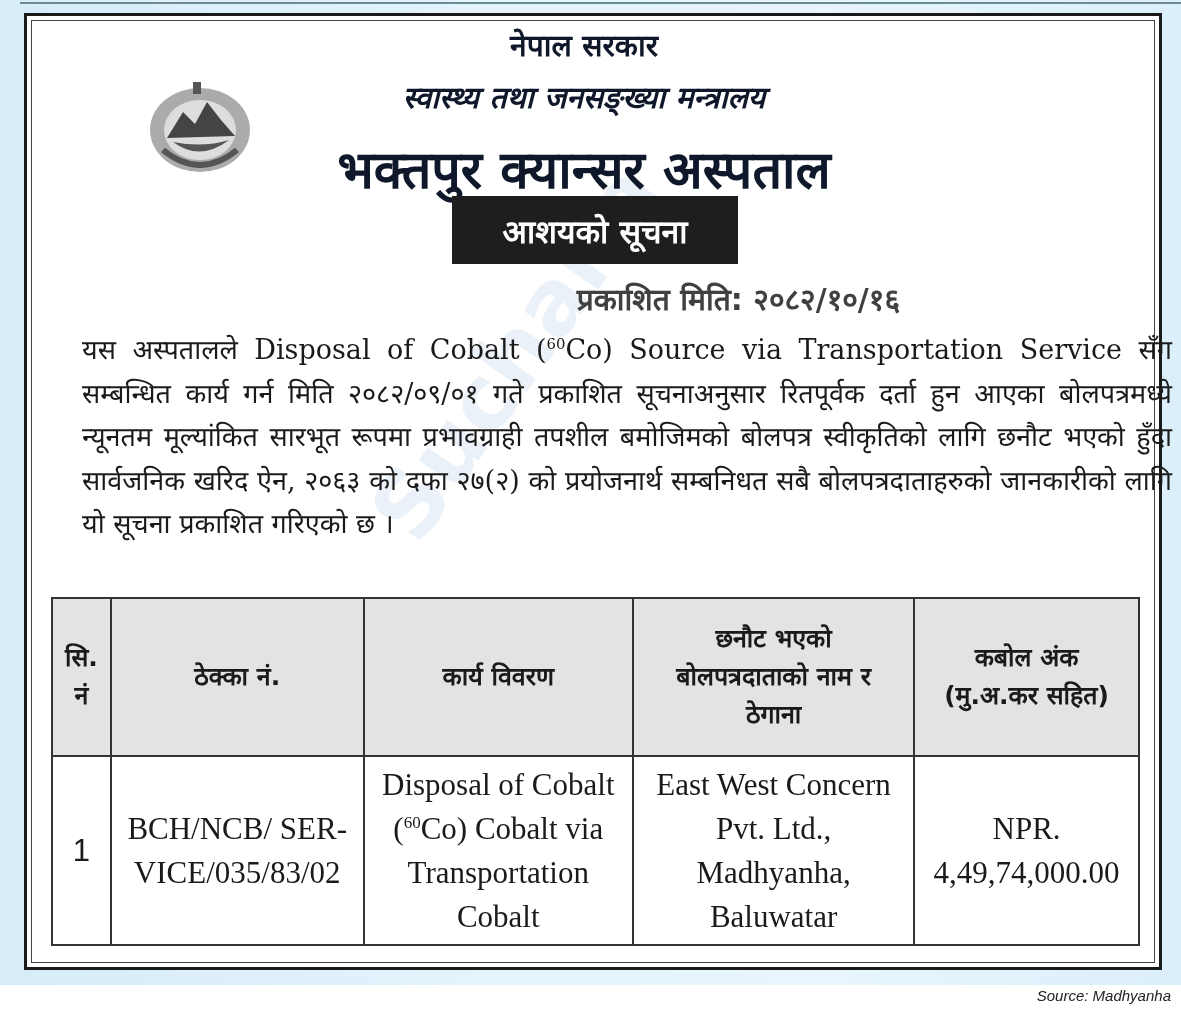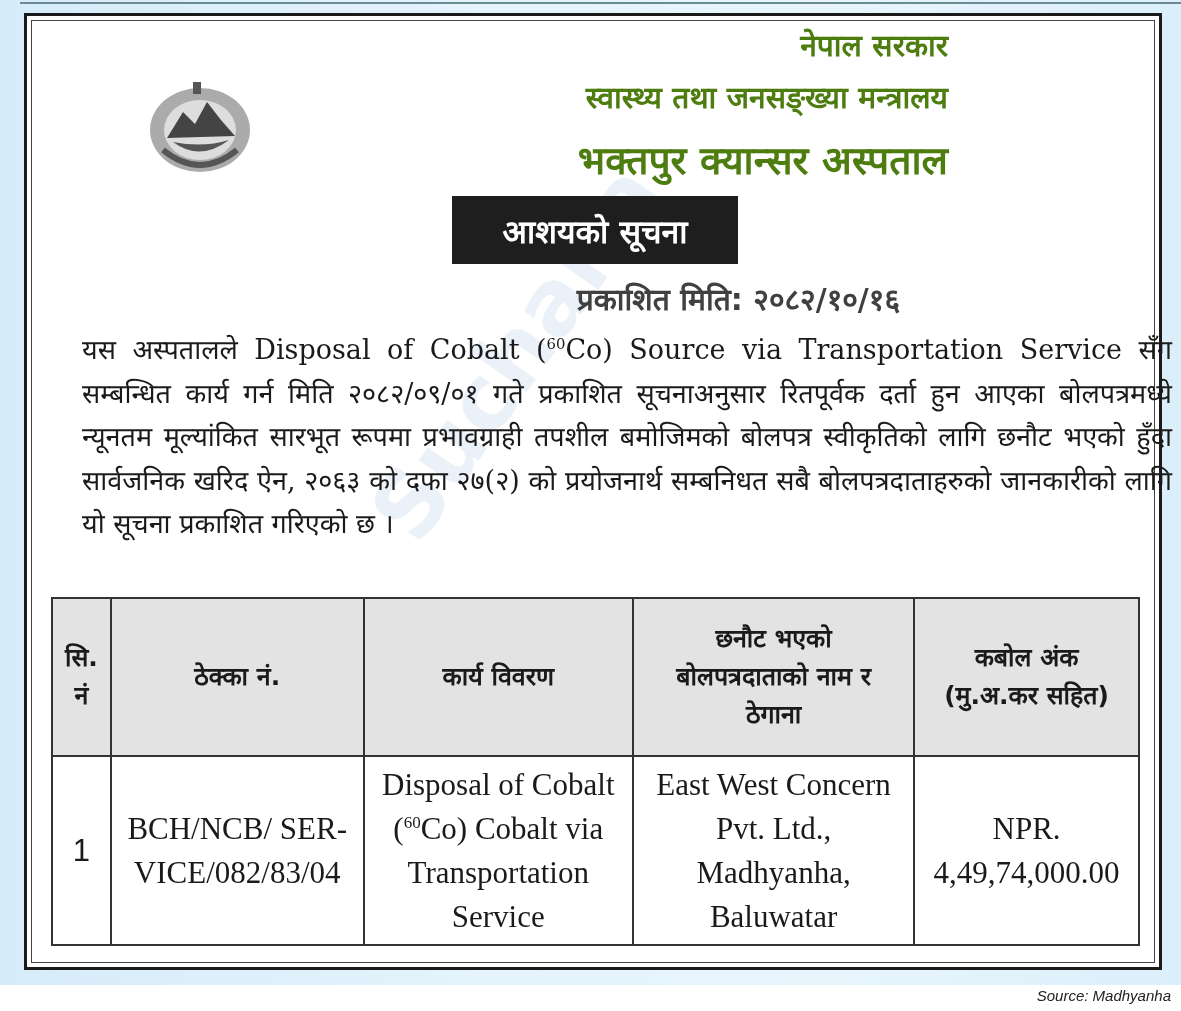--- a/index.html
+++ b/index.html
@@ -22,26 +22,26 @@
     box-sizing: border-box;
   }
   .frame-inner {
     position: absolute; left: 4px; top: 4px; right: 4px; bottom: 4px;
     border: 1px solid #444;
   }
   .emblem {
     position: absolute; left: 143px; top: 78px; width: 114px; height: 100px;
   }
   .hdr {
-    position: absolute; left: 268px; width: 680px; text-align: right; color: #4d7c0f;
+    position: absolute; left: 244px; width: 680px; text-align: center; color: #0f172a;
     font-family: "DejaVu Sans", sans-serif; font-weight: bold;
   }
   .hdr1 { top: 24px; font-size: 30px; }
-  .hdr2 { top: 76px; font-size: 30px; }
-  .hdr3 { top: 132px; font-size: 39px; }
+  .hdr2 { top: 76px; font-size: 30px; font-style: italic; }
+  .hdr3 { top: 132px; font-size: 52px; }
   .badge {
     position: absolute; left: 452px; top: 196px; width: 286px; height: 68px;
     background: #1e1e1e; color: #ffffff;
     display: flex; align-items: center; justify-content: center;
     font-weight: bold; font-size: 32px;
   }
   .pubdate {
     position: absolute; left: 300px; top: 278px; width: 600px; text-align: right;
     font-weight: bold; font-size: 30px; color: #404040;
   }
@@ -137,27 +137,27 @@
         <span>कबोल अंक</span><br>
         <span>(मु.अ.कर सहित)</span>
       </th>
     </tr>
   </thead>
   <tbody>
     <tr>
       <td class="sn">1</td>
       <td>
         <span>BCH/NCB/ SER-</span><br>
-        <span>VICE/082/83/04</span>
+        <span>VICE/035/83/02</span>
       </td>
       <td>
         <span>Disposal of Cobalt</span><br>
         <span>(</span><sup>60</sup><span>Co) Cobalt via</span><br>
         <span>Transportation</span><br>
-        <span>Service</span>
+        <span>Cobalt</span>
       </td>
       <td>
         <span>East West Concern</span><br>
         <span>Pvt. Ltd.,</span><br>
         <span>Madhyanha,</span><br>
         <span>Baluwatar</span>
       </td>
       <td>
         <span>NPR.</span><br>
         <span>4,49,74,000.00</span>

